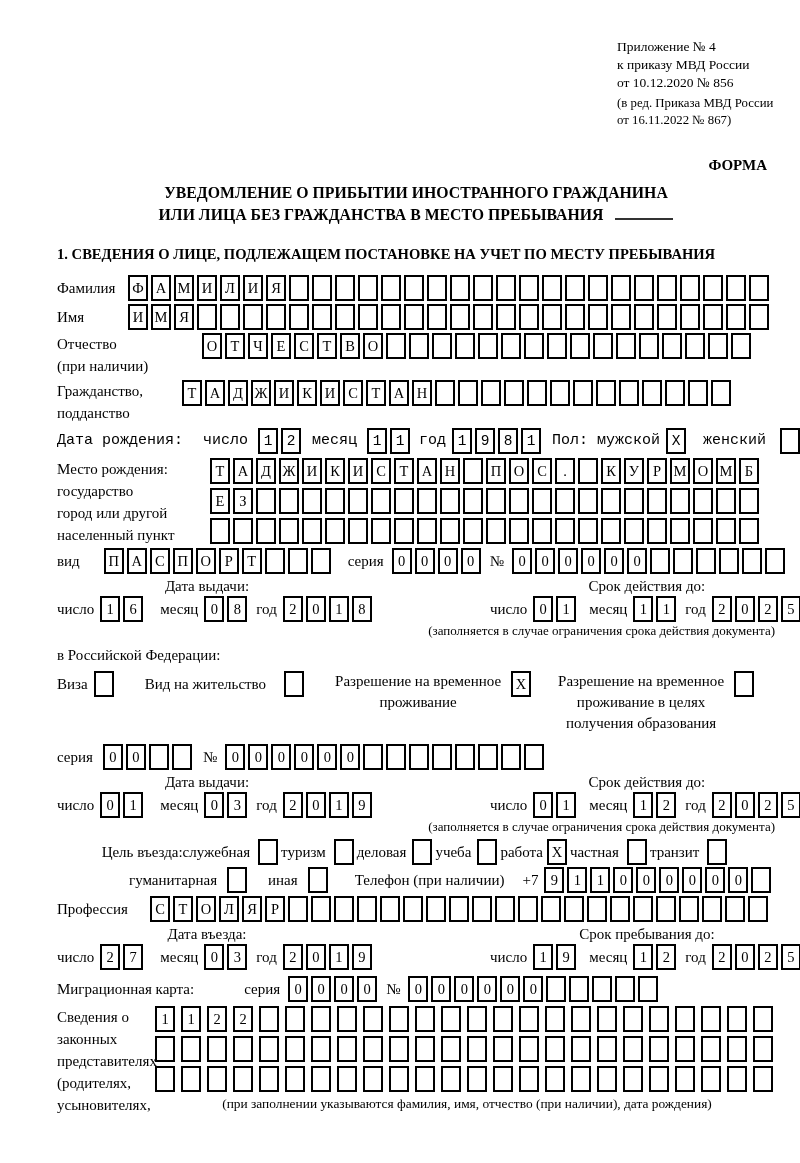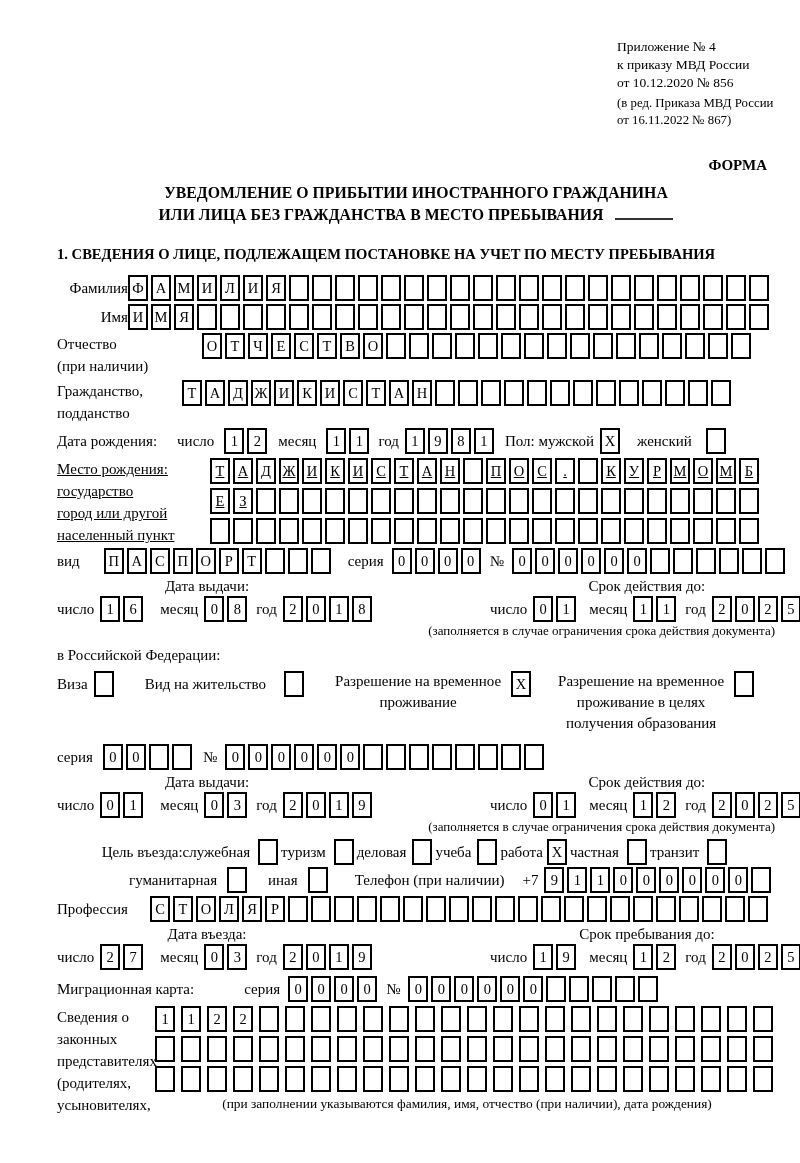--- a/index.html
+++ b/index.html
@@ -12,21 +12,21 @@
   .forma{position:absolute;top:157px;left:0;width:767px;text-align:right;
          font-weight:bold;font-size:15px;}
   .main{margin-top:142px;}
   .title{text-align:center;font-weight:bold;font-size:15.8px;line-height:1.4;}
   .blank-line{display:inline-block;width:58px;border-bottom:2px solid #333;margin-left:12px;}
   .sec-heading{font-weight:bold;font-size:14.6px;margin-top:20px;margin-bottom:12px;}
   .row{display:flex;align-items:flex-start;margin-bottom:3px;}
   .inline-row{align-items:center;}
   .lbl{font-size:15px;line-height:26px;white-space:nowrap;}
   .lbl2{font-size:15px;line-height:22px;}
-  .w71{width:71px;flex:0 0 71px;text-align:right;}
+  .w71{width:71px;flex:0 0 71px;}
   .w93{width:93px;flex:0 0 93px;}
   .w98{width:98px;flex:0 0 98px;}
   .w125{width:125px;flex:0 0 125px;}
   .w145{width:145px;flex:0 0 145px;}
   .w153{width:153px;flex:0 0 153px;}
   .cells{display:inline-flex;flex-wrap:nowrap;}
   .cell{display:inline-block;width:16px;height:22px;border:2px solid #000;margin-right:3px;
         text-align:center;line-height:22px;font-size:14.5px;}
   .wide .cell{margin-right:6px;}
   .stack > .cells{display:flex;margin-bottom:4px;}
@@ -204,21 +204,21 @@
           <span class="cell"></span>
           <span class="cell"></span>
           <span class="cell"></span>
           <span class="cell"></span>
           <span class="cell"></span>
           <span class="cell"></span>
           <span class="cell"></span>
         </div>
     </div>
 
-    <div class="row inline-row" style="margin-top:4px;">
+    <div class="row inline-row" style="margin-top:4px;font-family:Liberation Mono, monospace;">
       <span class="lbl">Дата рождения:</span>
       <span class="lbl ml20">число</span>
       <span class="cells ml10">
           <span class="cell">1</span>
           <span class="cell">2</span>
         </span>
       <span class="lbl ml8">месяц</span>
       <span class="cells ml10">
           <span class="cell">1</span>
           <span class="cell">1</span>
@@ -233,21 +233,21 @@
       <span class="lbl ml8">Пол: мужской</span>
       <span class="cells ml6">
           <span class="cell">X</span>
         </span>
       <span class="lbl ml14">женский</span>
       <span class="cells ml14">
           <span class="cell"></span>
         </span>
     </div>
 
-    <div class="row" style="margin-top:4px;margin-bottom:0;text-decoration:underline;">
+    <div class="row" style="margin-top:4px;margin-bottom:0;">
       <div class="lbl2 w153">
         <div>Место рождения:</div>
         <div>государство</div>
         <div>город или другой</div>
         <div>населенный пункт</div>
       </div>
       <div class="stack">
         <div class="cells">
             <span class="cell">Т</span>
             <span class="cell">А</span>

